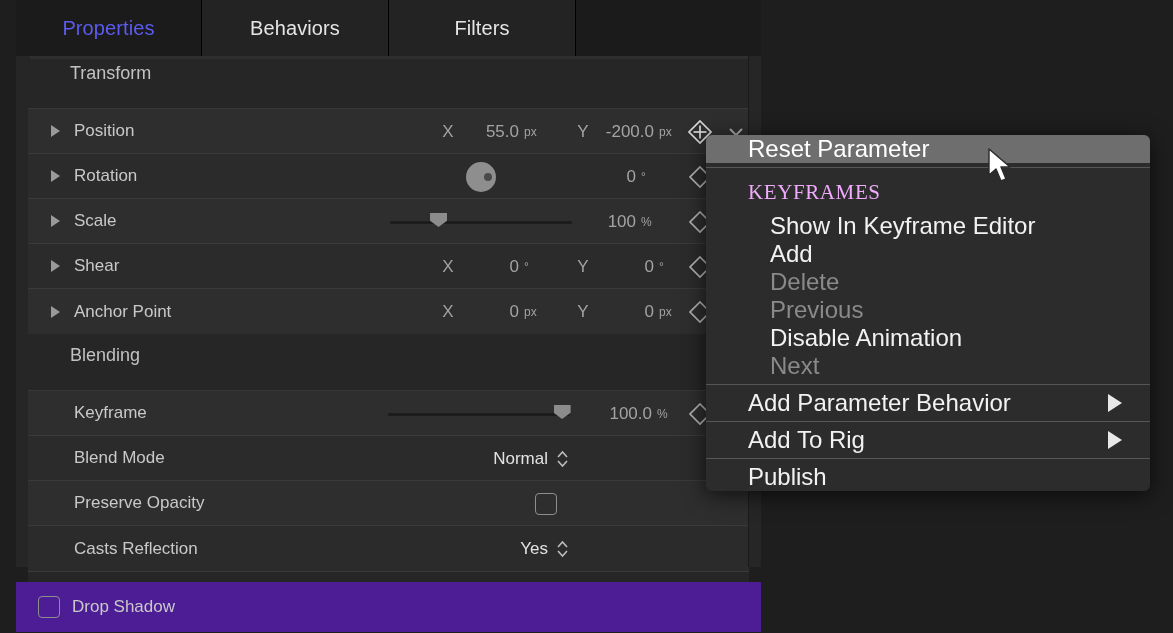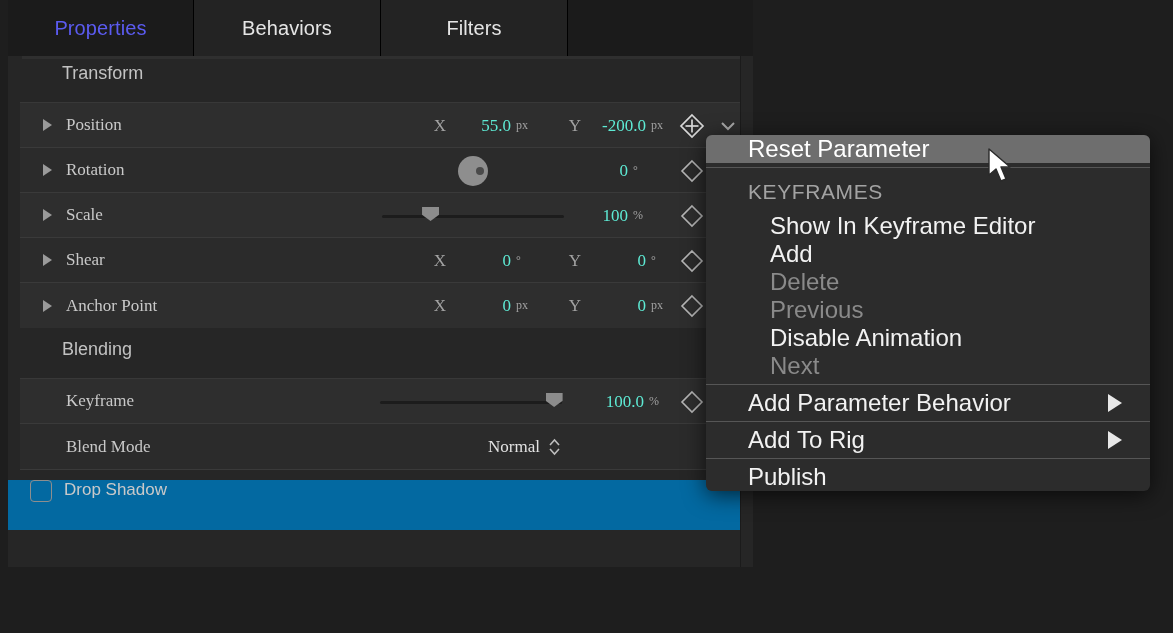--- a/index.html
+++ b/index.html
@@ -12,21 +12,21 @@
     height: 633px;
     position: relative;
     overflow: hidden;
     font-family: "Liberation Sans", "DejaVu Sans", sans-serif;
     -webkit-font-smoothing: antialiased;
   }
 
   
   .inspector {
     position: absolute;
-    left: 8px; top: 0;
+    left: 16px; top: 0;
     width: 745px;
     height: 567px;
     background: #262626;
   }
 
   
   .tabbar {
     position: absolute;
     left: 0; top: 0;
     width: 745px;
@@ -79,24 +79,23 @@
     display: flex;
     align-items: center;
     padding-left: 54px;
     font-size: 18px;
     color: #c2c2c2;
     background: #262626;
     box-sizing: border-box;
   }
 
   .rows {
-    margin: 11px 12px 0 12px;
+    margin: 17px 12px 0 12px;
     border-top: 1px solid #383838;
     background: #2e2e2e;
-    font-family: Liberation Serif, serif;
   }
   .row {
     position: relative;
     height: 45px;
     background: #2e2e2e;
     border-bottom: 1px solid #3a3a3a;
     display: flex;
     align-items: center;
     box-sizing: border-box;
   }
@@ -135,21 +134,21 @@
     align-items: center;
   }
   .axis {
     font-size: 17px;
     color: #a2a2a2;
     width: 14px;
     text-align: center;
   }
   .num {
     font-size: 17px;
-    color: #5eead4;
+    color: #a3a3a3;
     text-align: right;
     min-width: 64px;
   }
   .unit {
     font-size: 12px;
     color: #a2a2a2;
     margin-left: 5px;
     min-width: 18px;
     text-align: left;
   }
@@ -244,23 +243,23 @@
   .divider-thick {
     height: 10px;
     background: #262626;
     border-top: 1px solid #3a3a3a;
     margin: 0 12px;
   }
 
   .footrow {
     height: 50px;
     display: flex;
-    align-items: flex-start;
+    align-items: center;
     padding-left: 22px;
-    background: #0369a1;
+    background: #4c1d95;
     box-sizing: border-box;
   }
   .footrow .lbl {
     font-size: 17px;
     color: #c9c9c9;
     margin-left: 12px;
   }
 
   
   .gutter {
@@ -298,25 +297,26 @@
     color: #f2f2f2;
     box-sizing: border-box;
     position: relative;
   }
   .mi.highlight {
     background: #6e6e6e;
     color: #ffffff;
   }
   .mi.dim { color: #8a8a8a; }
   .mi.section {
-    color: #a3a3a3;
+    color: #f0abfc;
     font-size: 21px;
     height: 40px;
     padding-left: 42px;
     letter-spacing: 0.6px;
+    font-family: Liberation Serif, serif;
   }
   .mi.indent { padding-left: 64px; }
   .mi .arrow {
     position: absolute;
     right: 28px;
     width: 0; height: 0;
     border-left: 14px solid #e8e8e8;
     border-top: 9px solid transparent;
     border-bottom: 9px solid transparent;
   }
@@ -513,21 +513,41 @@
           <span class="popvalue">Normal</span>
           <span class="stepper">
             <svg width="13" height="20" viewBox="0 0 13 20">
               <polyline points="2,8 6.5,3 11,8" fill="none" stroke="#bdbdbd" stroke-width="1.6"></polyline>
               <polyline points="2,12 6.5,17 11,12" fill="none" stroke="#bdbdbd" stroke-width="1.6"></polyline>
             </svg>
           </span>
         </div>
       </div>
 
-
+      <div class="row">
+        <div class="disc empty"></div>
+        <div class="pname">Preserve Opacity</div>
+        <div class="vals" style="right:192px">
+          <span class="cbox"></span>
+        </div>
+      </div>
+
+      <div class="row alt">
+        <div class="disc empty"></div>
+        <div class="pname">Casts Reflection</div>
+        <div class="vals" style="right:180px">
+          <span class="popvalue">Yes</span>
+          <span class="stepper">
+            <svg width="13" height="20" viewBox="0 0 13 20">
+              <polyline points="2,8 6.5,3 11,8" fill="none" stroke="#bdbdbd" stroke-width="1.6"></polyline>
+              <polyline points="2,12 6.5,17 11,12" fill="none" stroke="#bdbdbd" stroke-width="1.6"></polyline>
+            </svg>
+          </span>
+        </div>
+      </div>
     </div>
 
     <div class="divider-thick"></div>
 
     <div class="footrow">
       <span class="cbox"></span>
       <span class="lbl">Drop Shadow</span>
     </div>
   </div>
 

